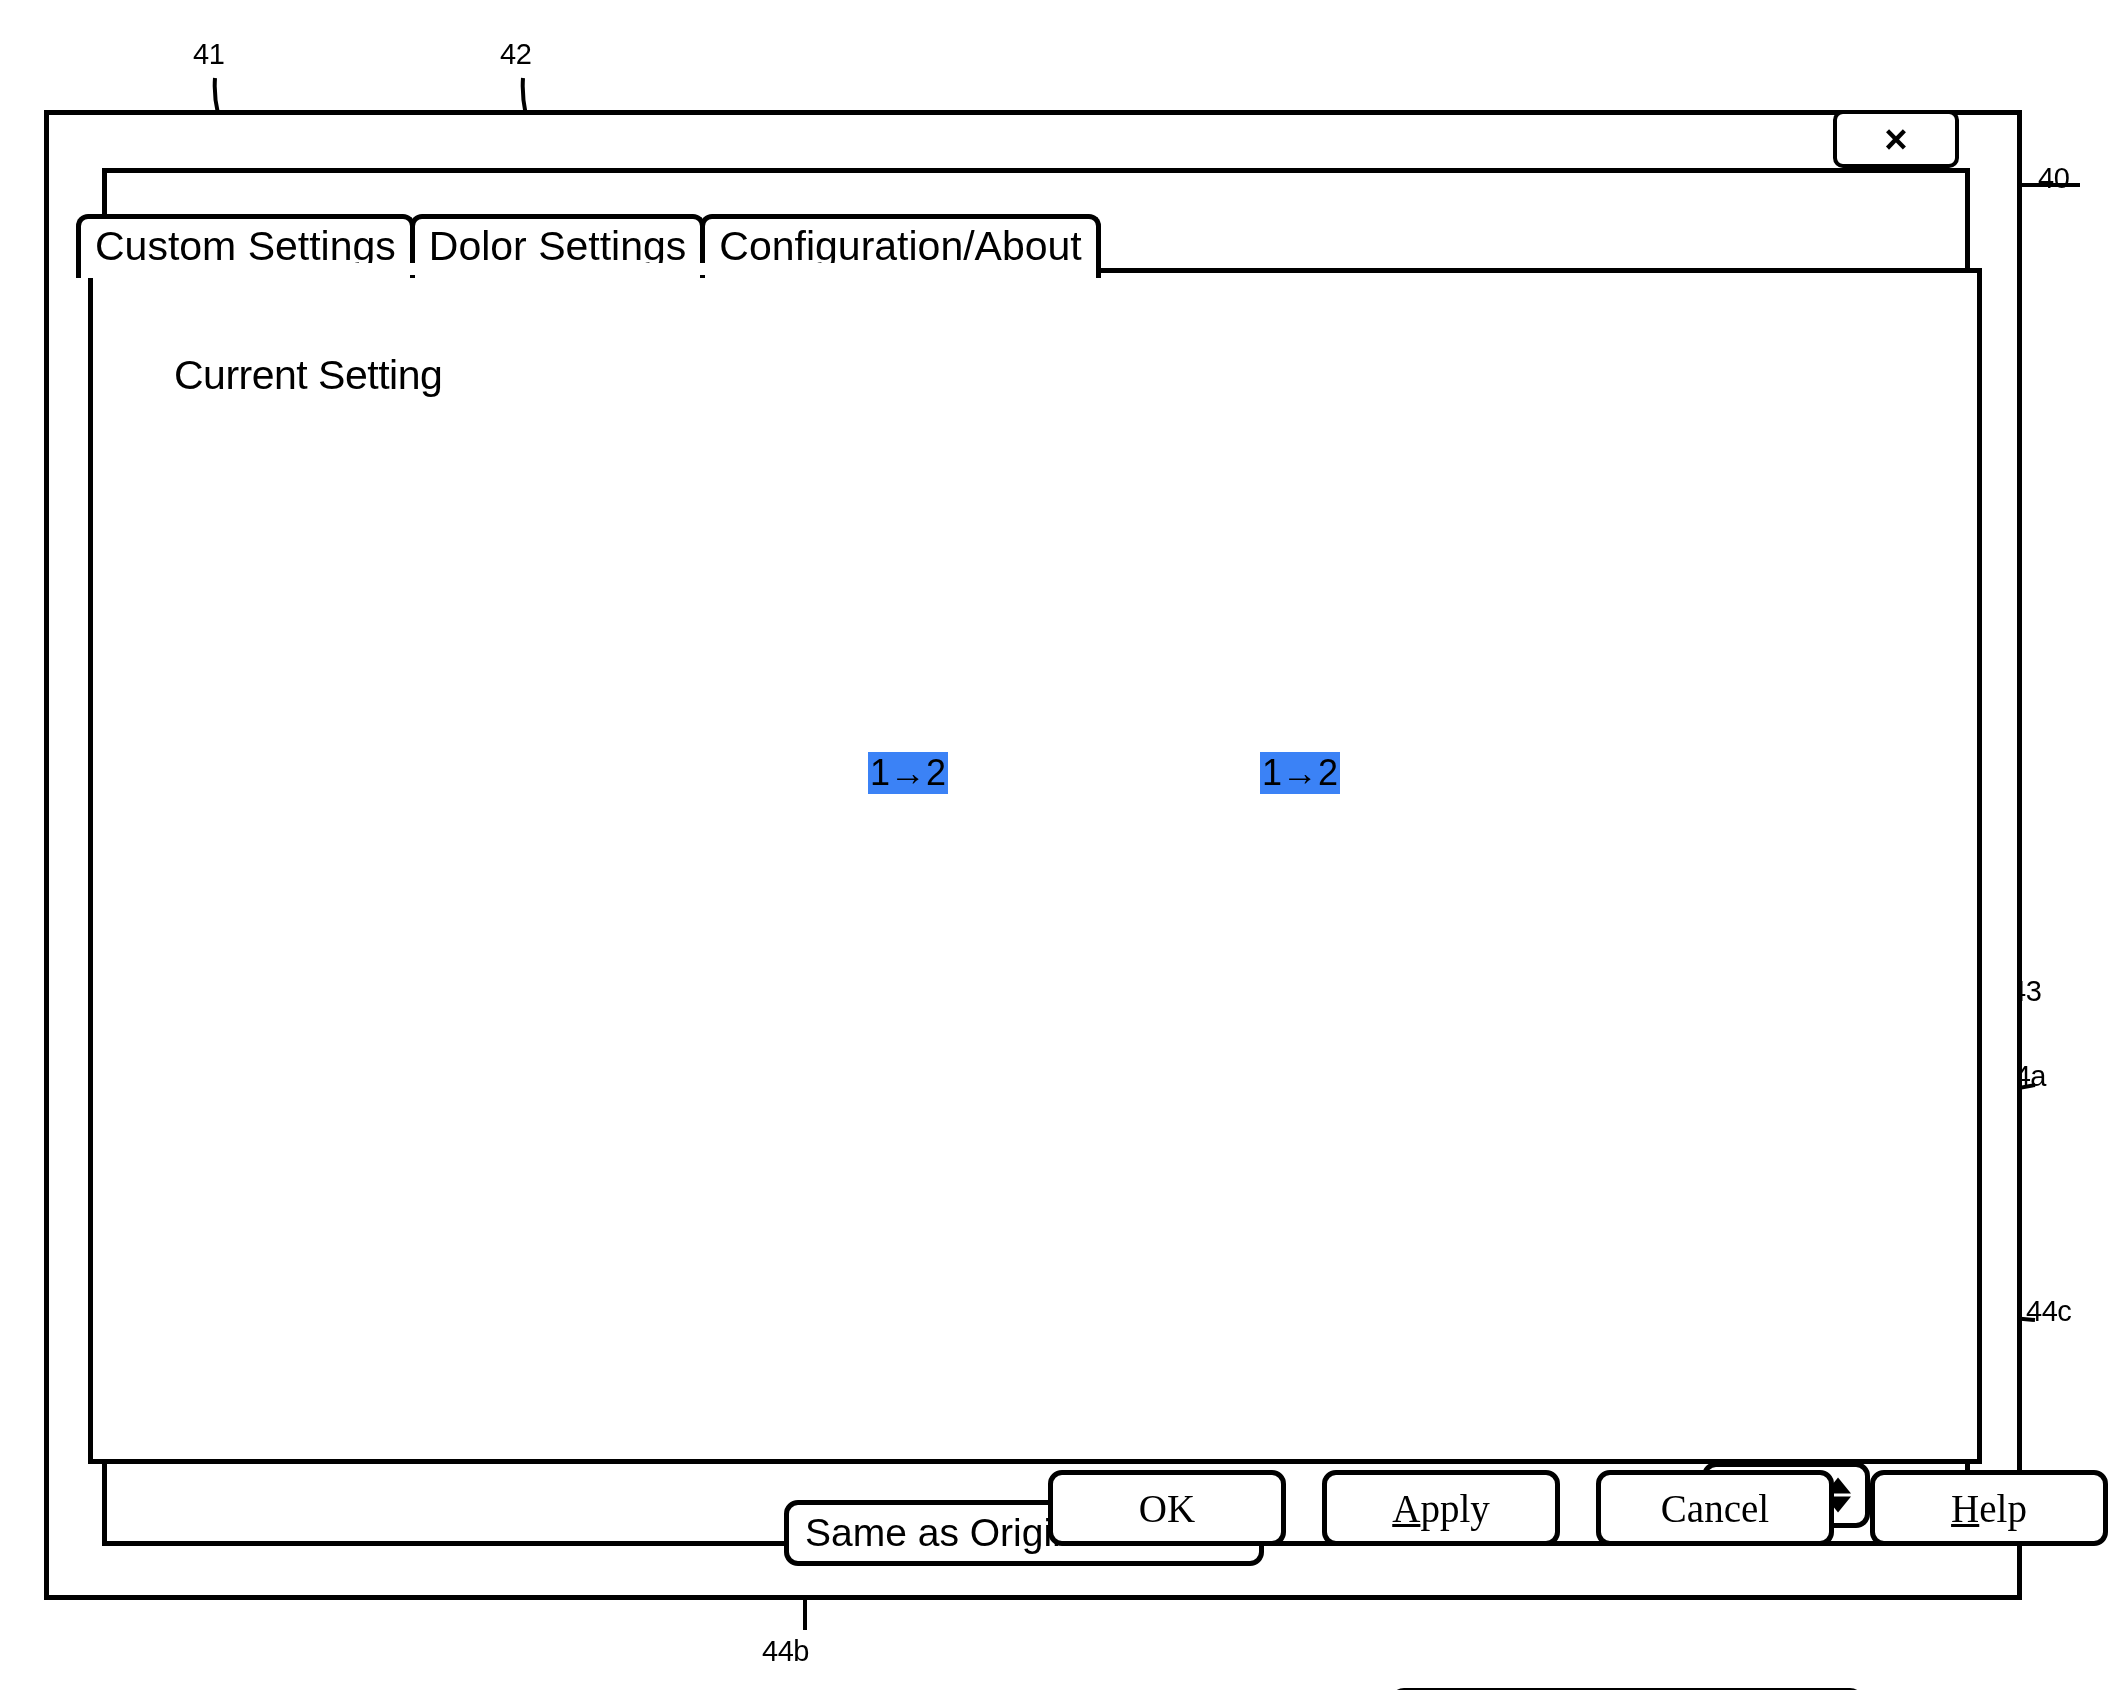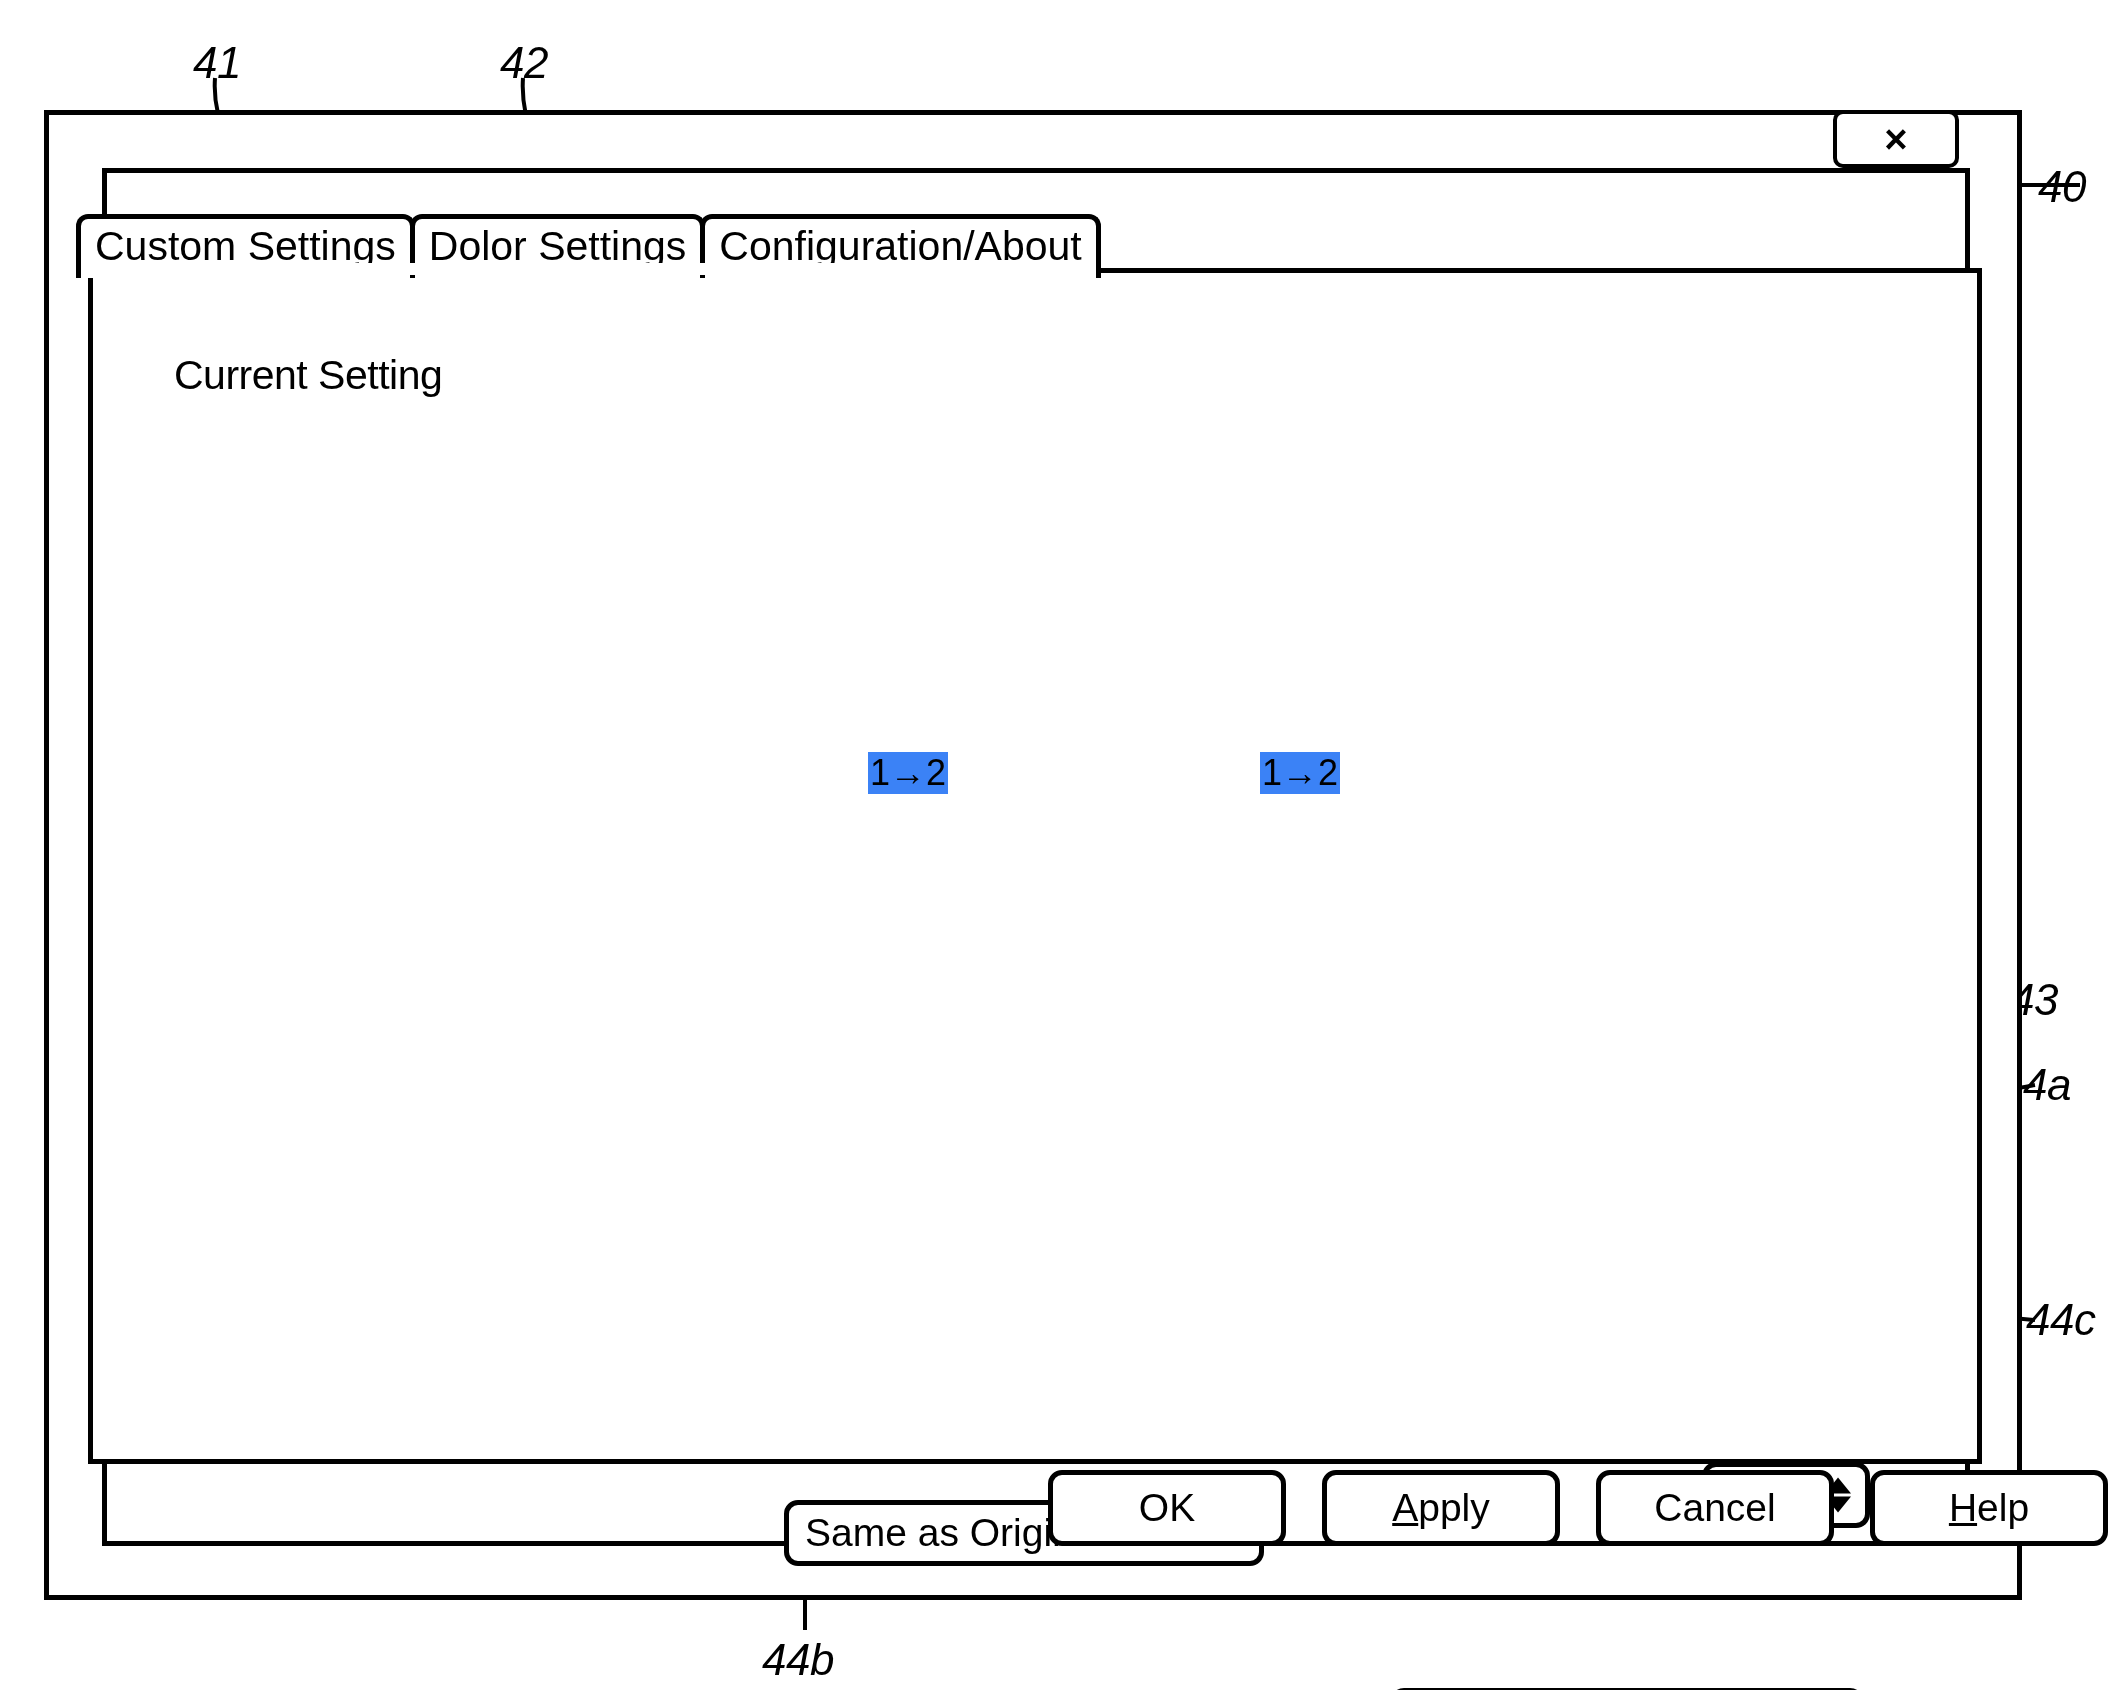--- a/index.html
+++ b/index.html
@@ -124,24 +124,24 @@
   .spin{left:1702px;top:1200px;width:168px;height:66px;border:5px solid #000;border-radius:14px;background:#fff;
         display:flex;align-items:center;font-size:39px;padding-left:16px;position:relative;box-sizing:border-box;}
   .spin .arrows{position:absolute;right:14px;top:50%;transform:translateY(-50%);display:flex;flex-direction:column;align-items:center;}
   .spin .arrows .up{width:0;height:0;border-left:13px solid transparent;border-right:13px solid transparent;border-bottom:16px solid #000;margin-bottom:3px;}
   .spin .arrows .dn{width:0;height:0;border-left:13px solid transparent;border-right:13px solid transparent;border-top:16px solid #000;}
   .cbw-lbl{left:1390px;top:1310px;font-size:40px;}
   .sel-cbw{left:1390px;top:1360px;width:474px;height:66px;padding-left:10px;}
 
   
   .btnrow{left:1048px;top:1470px;display:flex;gap:36px;}
-  .btnrow .btn{width:228px;height:66px;}
-
-  
-  .num{font-size:44px;font-style:italic;}
+  .btnrow .btn{width:228px;height:66px;font-family:Liberation Serif, serif;}
+
+  
+  .num{font-size:29px;}
   svg.leads{position:absolute;left:0;top:0;width:2109px;height:1690px;pointer-events:none;}
 </style>
 </head>
 <body>
 
 <div class="root">
 
   <svg class="leads">
     <path d="M215 78 C 212 120, 232 145, 238 175 C 243 205, 240 225, 240 262" stroke="#000" stroke-width="4" fill="none"></path>
     <path d="M523 78 C 520 120, 540 150, 545 185 C 549 215, 545 235, 545 262" stroke="#000" stroke-width="4" fill="none"></path>

